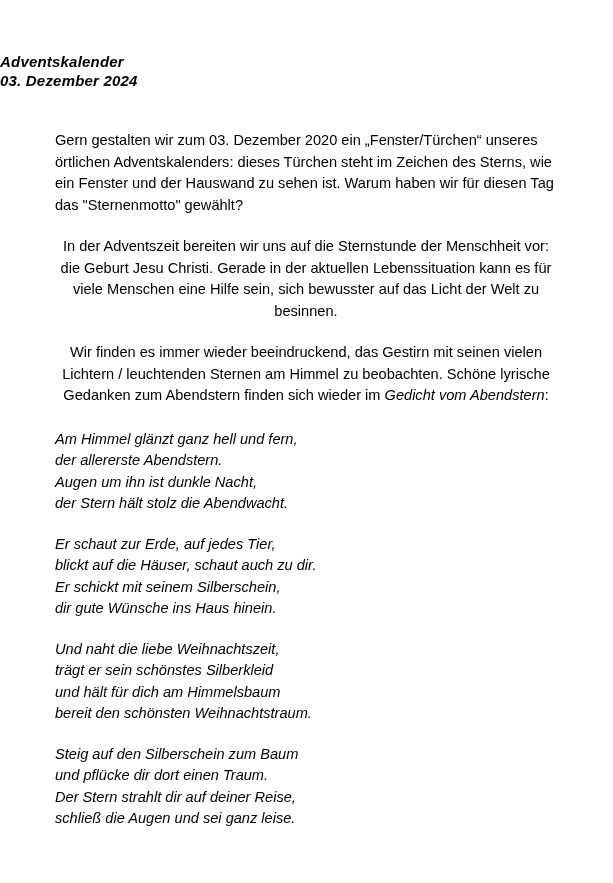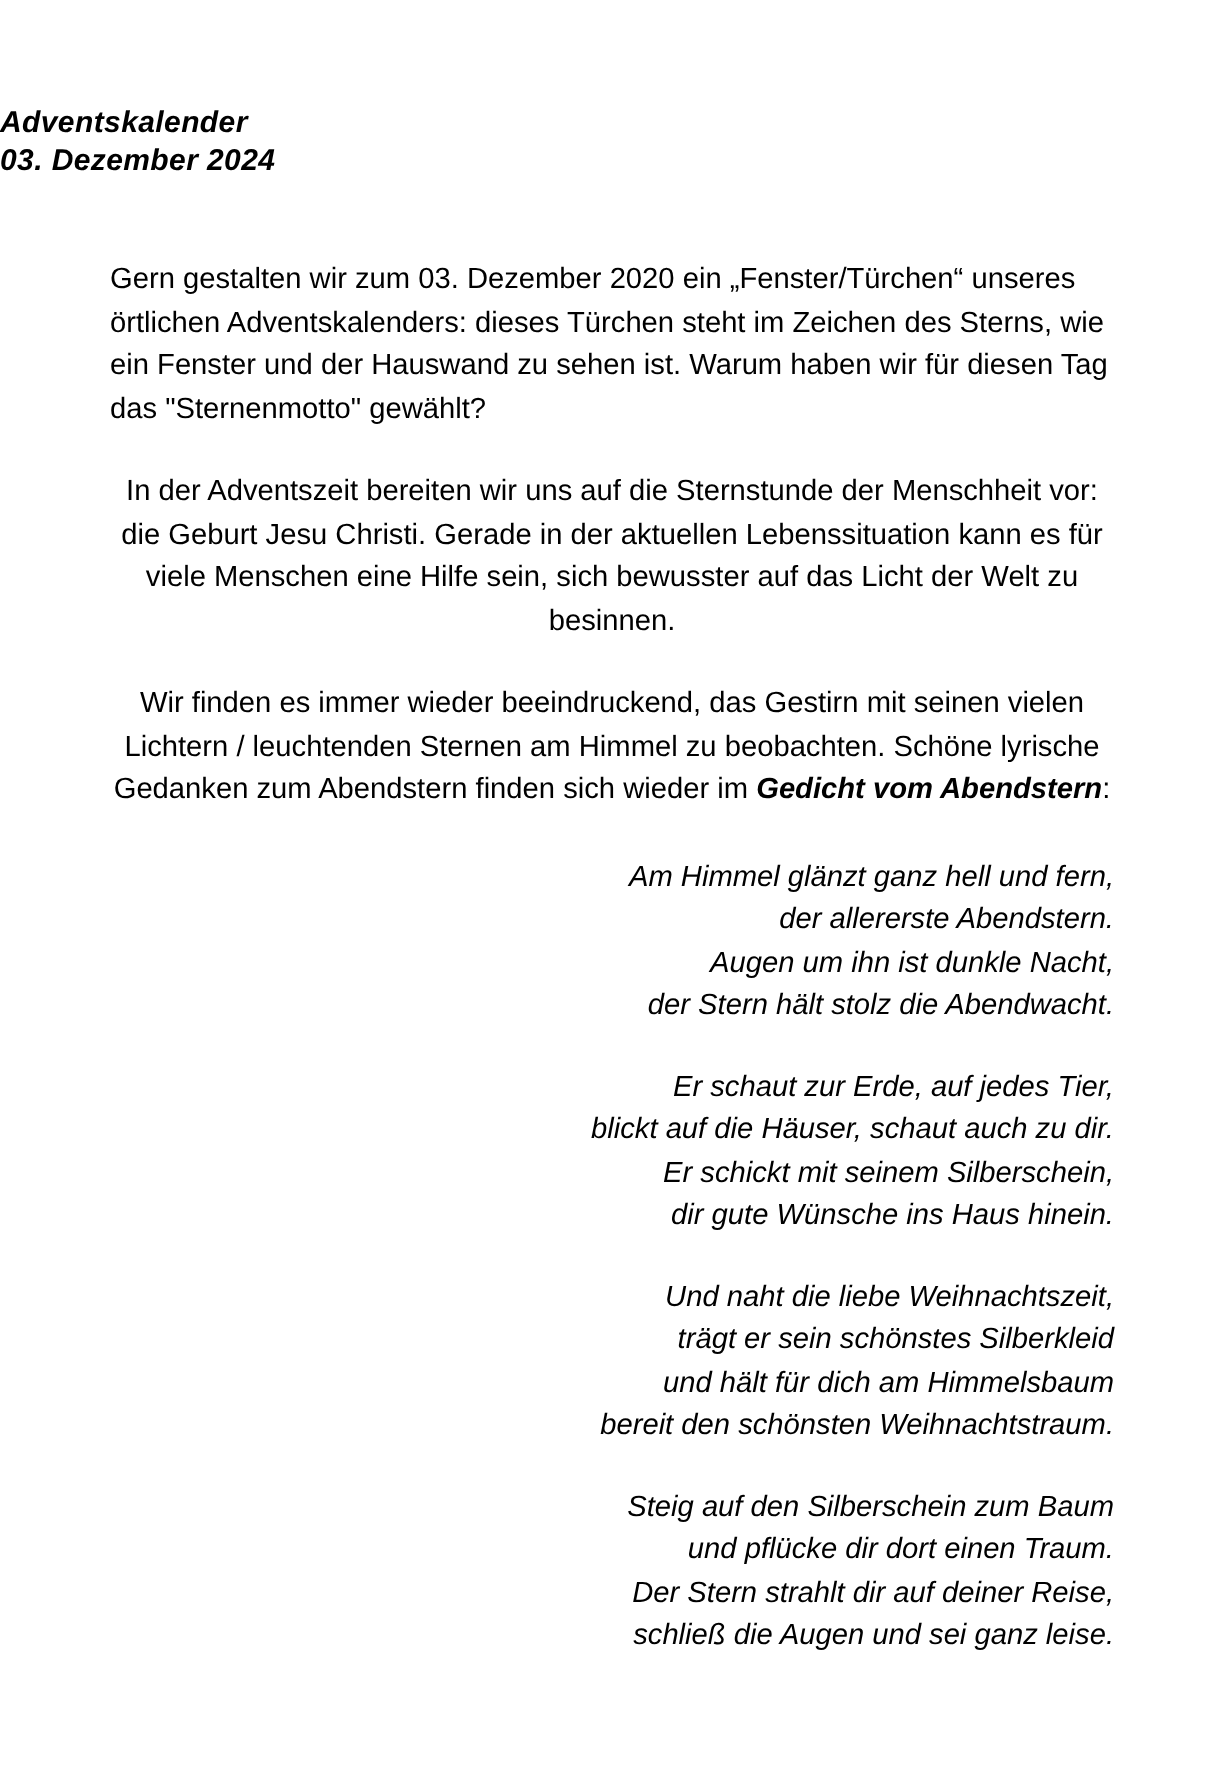--- a/index.html
+++ b/index.html
@@ -37,26 +37,26 @@
   }
   .para {
     font-size: 14.6px;
     line-height: 21.5px;
     text-align: left;
     margin: 0;
   }
   .para.first { margin-top: 40px; }
   .para.spaced { margin-top: 20px; text-align: center; }
   .bold-italic {
-    font-weight: bold;
+    font-weight: normal;
     font-style: italic;
   }
   .poem {
     margin-top: 22px;
-    text-align: right;
+    text-align: left;
   }
   .stanza {
     font-style: italic;
     font-size: 14.6px;
     line-height: 21.5px;
     margin-bottom: 19px;
   }
   .stanza:last-child { margin-bottom: 0; }
   .stanza .line { display: block; }
 </style>

